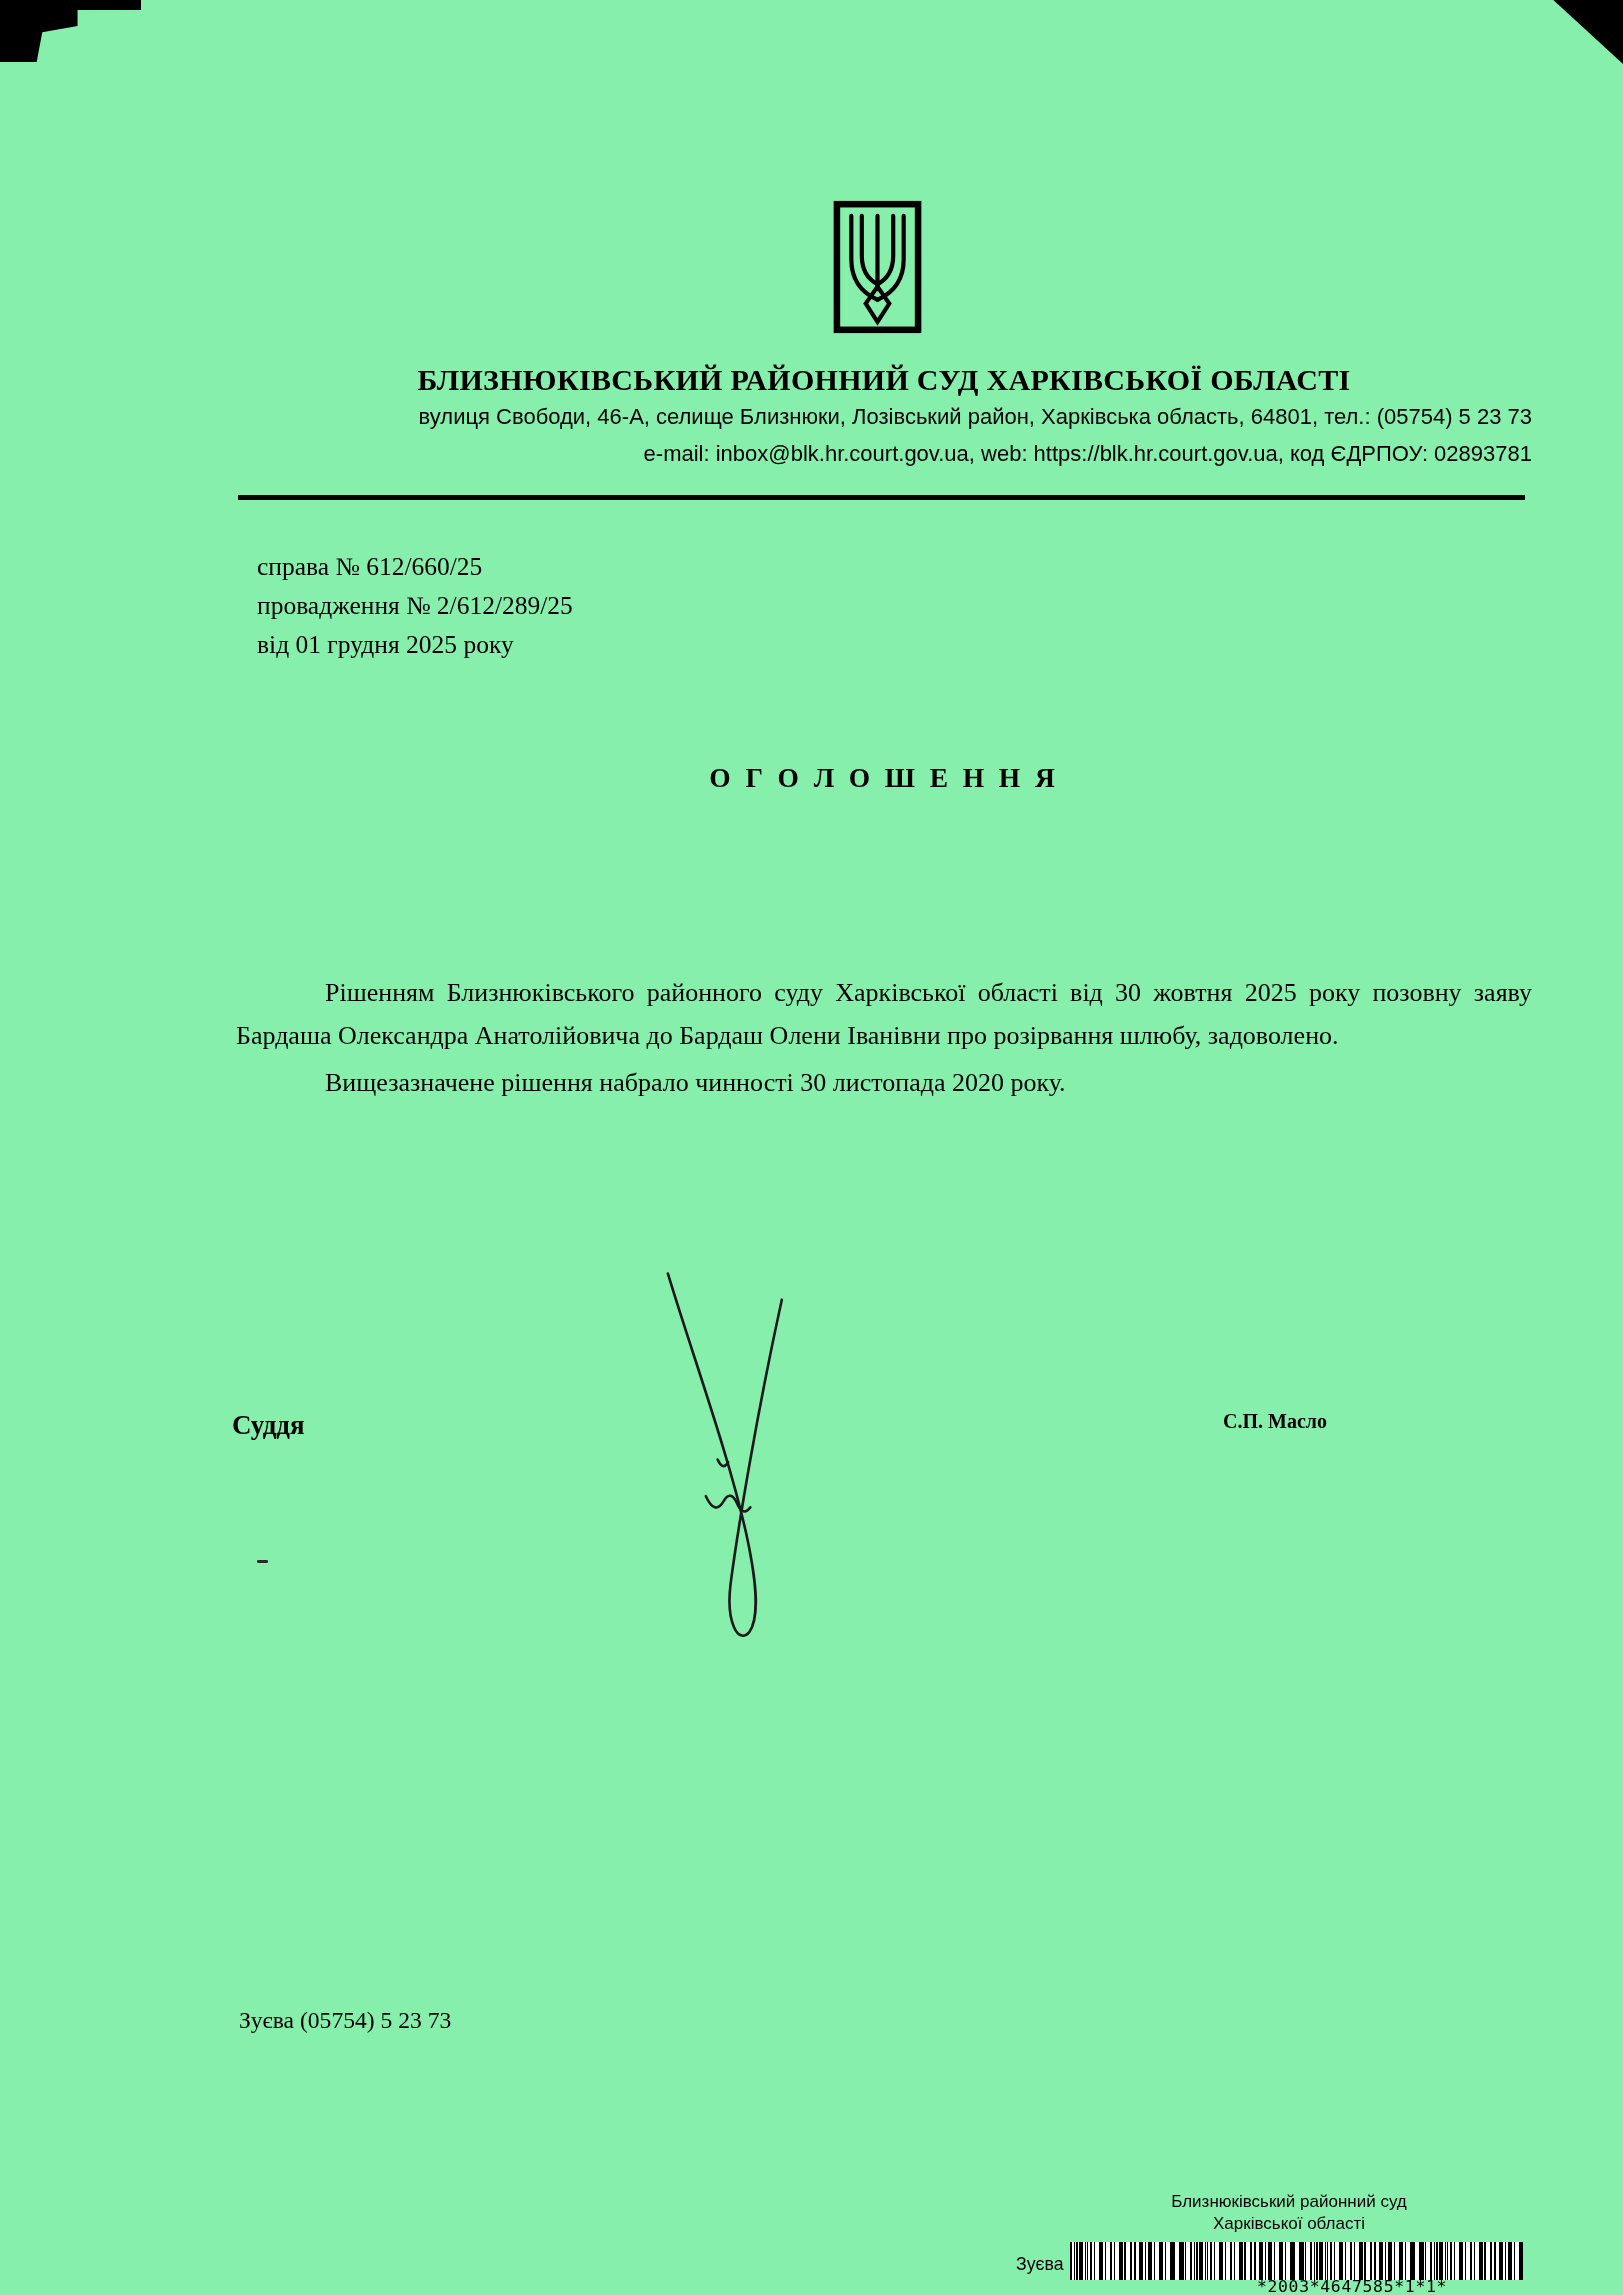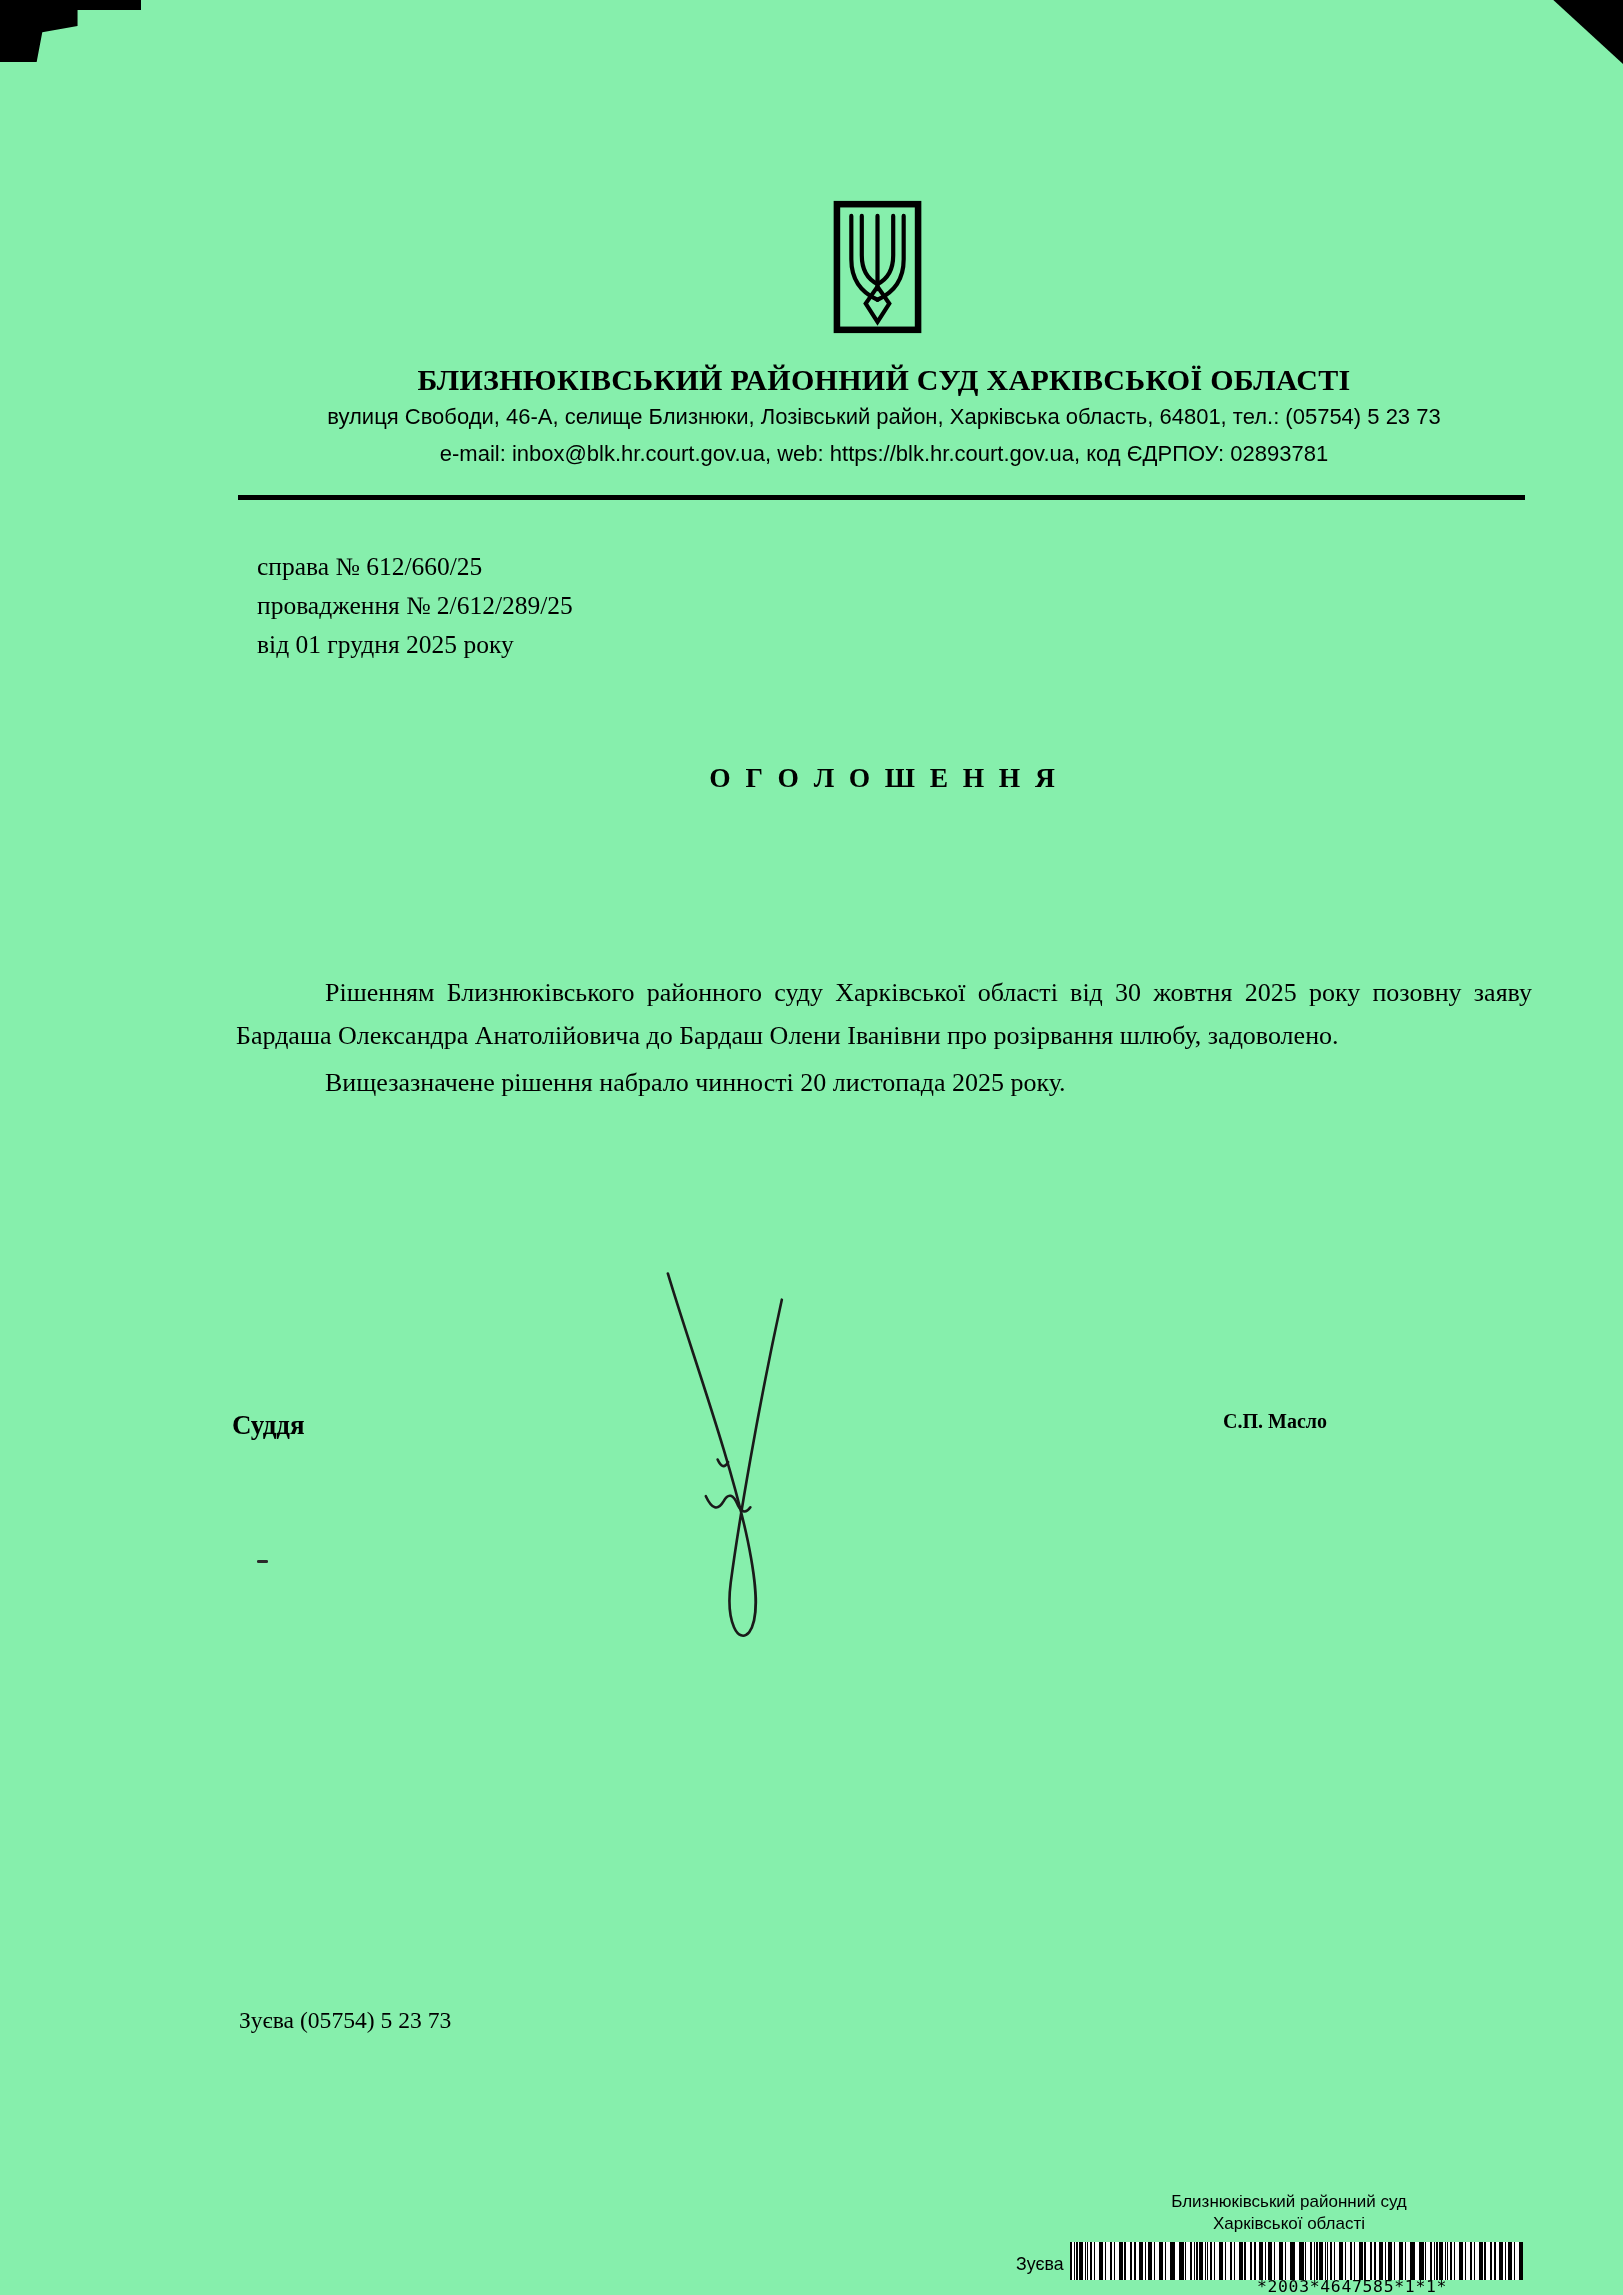--- a/index.html
+++ b/index.html
@@ -44,21 +44,21 @@
     position: absolute; left: 236px; top: 361px;
     width: 1296px; text-align: center;
   }
   .court-name {
     font-family: "Liberation Serif", "DejaVu Serif", serif;
     font-weight: bold; font-size: 30px; line-height: 37px;
     letter-spacing: 0.3px;
   }
   .address-line {
     font-family: "Liberation Sans", "DejaVu Sans", sans-serif;
-    font-size: 22px; line-height: 37px;
+    font-size: 22px; line-height: 37px; text-align: right;
   }
   .header .address-line:first-of-type { margin-top: 10.5px; }
 
   .rule {
     position: absolute; left: 238px; top: 495px;
     width: 1287px; height: 5.2px; background: #000;
   }
 
   
   .case-info {
@@ -173,21 +173,21 @@
   <div class="case-info">
     <div>справа № 612/660/25</div>
     <div>провадження № 2/612/289/25</div>
     <div>від 01 грудня 2025 року</div>
   </div>
 
   <div class="doc-title">О Г О Л О Ш Е Н Н Я</div>
 
   <div class="body-text">
     <p>Рішенням Близнюківського районного суду Харківської області від 30 жовтня 2025 року позовну заяву Бардаша Олександра Анатолійовича до Бардаш Олени Іванівни про розірвання шлюбу, задоволено.</p>
-    <p>Вищезазначене рішення набрало чинності 20 листопада 2025 року.</p>
+    <p>Вищезазначене рішення набрало чинності 30 листопада 2020 року.</p>
   </div>
 
   <div class="sig-role">Суддя</div>
 
   <div class="signature">
     <svg viewBox="0 0 250 600" xmlns="http://www.w3.org/2000/svg">
       <g fill="none" stroke="#1a1a1a" stroke-width="4" stroke-linecap="round">
         <path d="M24 16 C58 130 120 300 146 424 C160 492 164 542 148 564 C132 582 112 550 120 488 C132 398 162 220 198 56"></path>
         <path d="M82 356 q14 30 27 8 q11 -20 22 6 q9 17 19 3"></path>
         <path d="M100 300 q8 18 16 4"></path>

